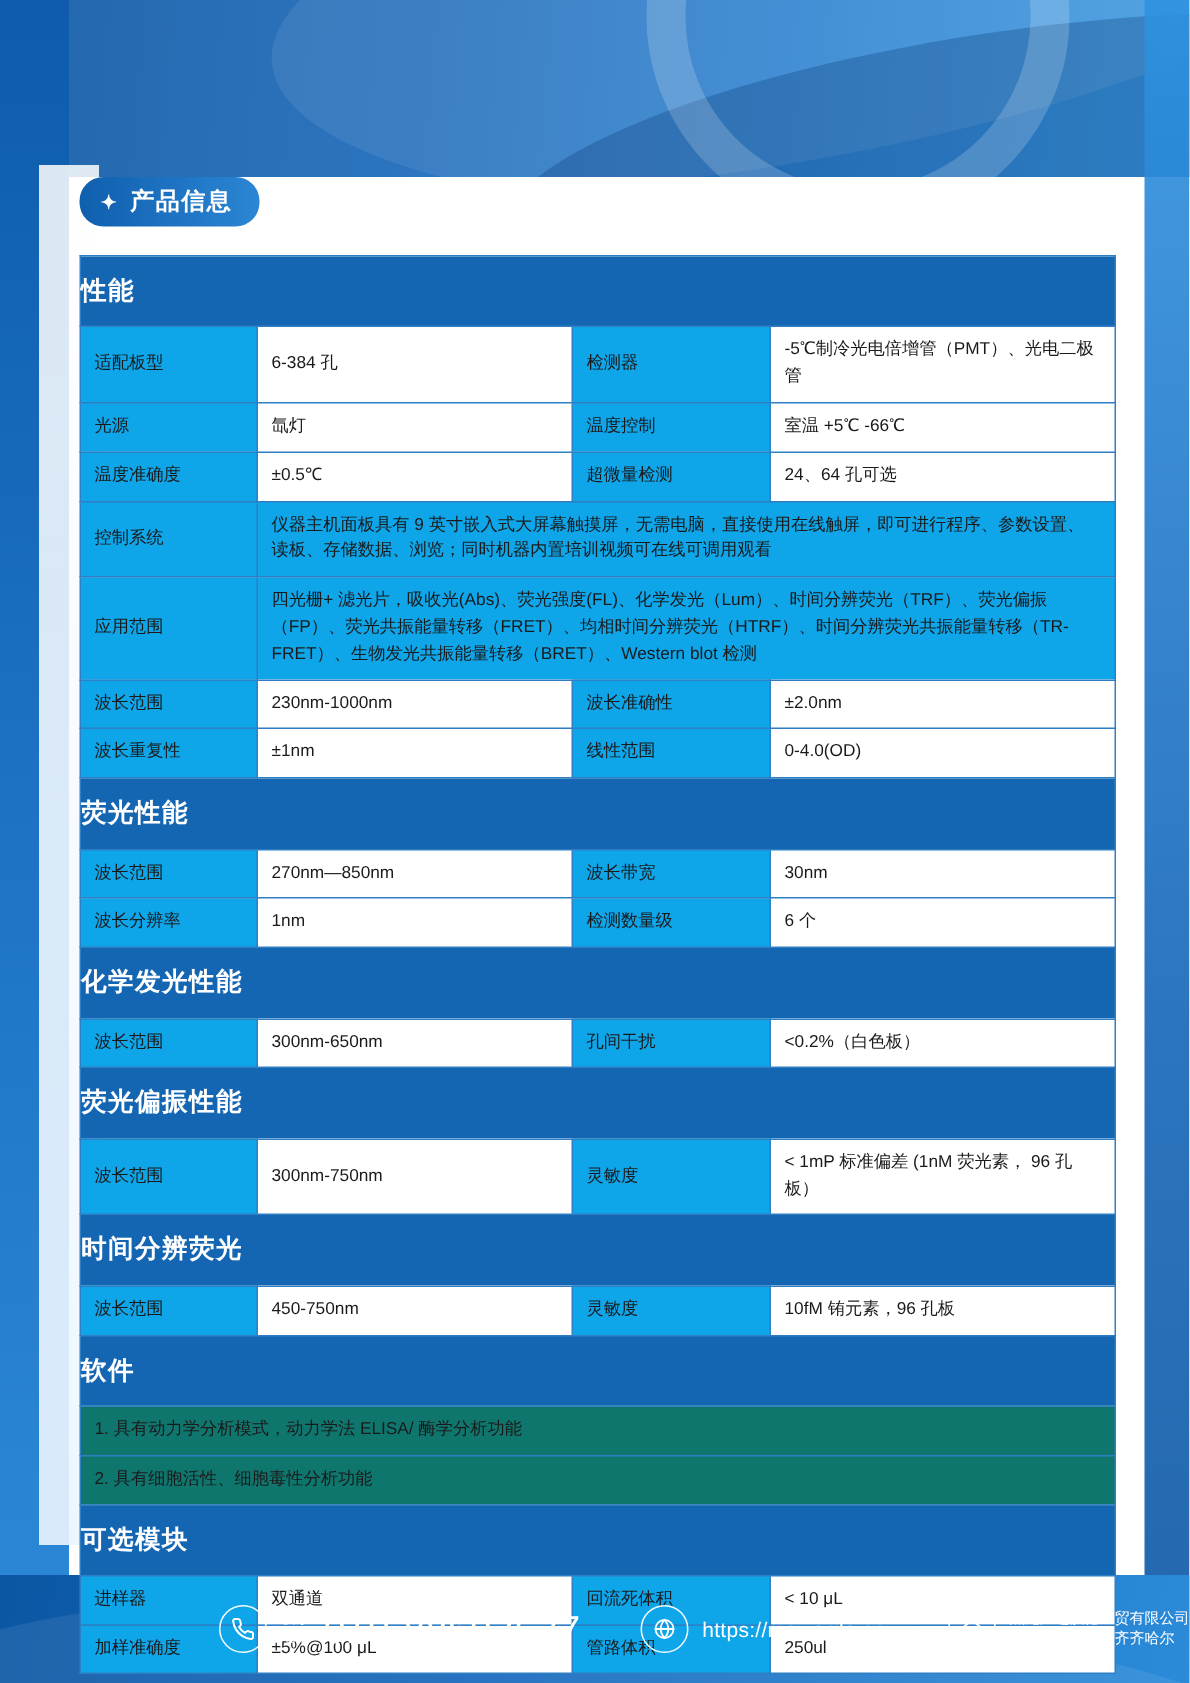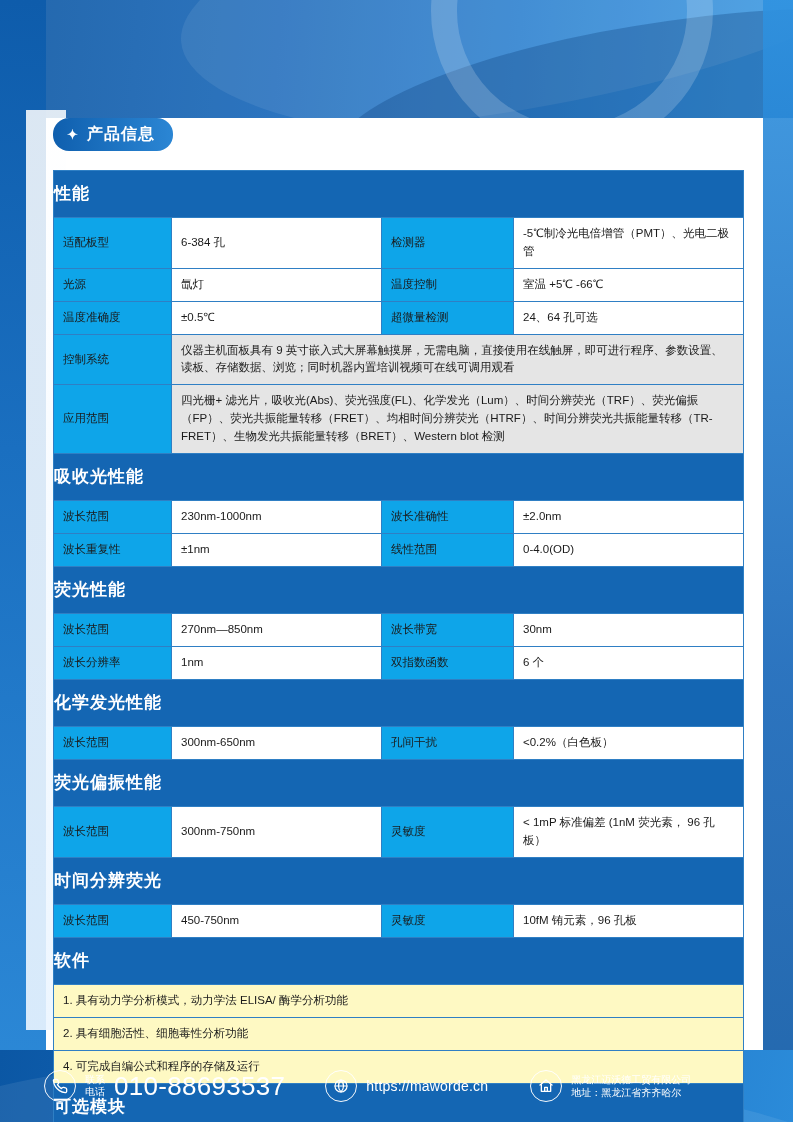--- a/index.html
+++ b/index.html
@@ -149,39 +149,40 @@
     padding: 10px 0;
   }
   td.lbl {
     background: #0ea5e9;
     width: 118px;
   }
   td.val {
     background: #ffffff;
   }
   td.val-wide {
-    background: #e5e5e5;
+    background: #0ea5e9;
   }
   .col-a { width: 118px; }
   .col-b { width: 210px; }
   .col-c { width: 132px; }
   .col-d { width: 230px; }
   td.soft {
-    background: #fef9c3;
+    background: #0f766e;
     text-align: left;
   }
 
   
   .footer {
     position: absolute;
     bottom: 0; left: 0;
     width: 793px; height: 72px;
     display: flex;
     align-items: center;
     color: #ffffff;
+    justify-content: flex-end;
   }
   .f-item {
     display: flex;
     align-items: center;
     gap: 9px;
   }
   .f-phone { margin-left: 44px; }
   .f-addr { margin-left: 42px; }
   .f-web { margin-left: 40px; }
   .circ {
@@ -268,23 +269,20 @@
             <td class="val">24、64 孔可选</td>
           </tr>
           <tr>
             <td class="lbl">控制系统</td>
             <td class="val-wide" colspan="3">仪器主机面板具有 9 英寸嵌入式大屏幕触摸屏，无需电脑，直接使用在线触屏，即可进行程序、参数设置、读板、存储数据、浏览；同时机器内置培训视频可在线可调用观看</td>
           </tr>
           <tr>
             <td class="lbl">应用范围</td>
             <td class="val-wide" colspan="3">四光栅+ 滤光片，吸收光(Abs)、荧光强度(FL)、化学发光（Lum）、时间分辨荧光（TRF）、荧光偏振（FP）、荧光共振能量转移（FRET）、均相时间分辨荧光（HTRF）、时间分辨荧光共振能量转移（TR-FRET）、生物发光共振能量转移（BRET）、Western blot 检测</td>
           </tr>
-          <tr class="hdr">
-            <td colspan="4">吸收光性能</td>
-          </tr>
           <tr>
             <td class="lbl">波长范围</td>
             <td class="val">230nm-1000nm</td>
             <td class="lbl">波长准确性</td>
             <td class="val">±2.0nm</td>
           </tr>
           <tr>
             <td class="lbl">波长重复性</td>
             <td class="val">±1nm</td>
             <td class="lbl">线性范围</td>
@@ -295,21 +293,21 @@
           </tr>
           <tr>
             <td class="lbl">波长范围</td>
             <td class="val">270nm—850nm</td>
             <td class="lbl">波长带宽</td>
             <td class="val">30nm</td>
           </tr>
           <tr>
             <td class="lbl">波长分辨率</td>
             <td class="val">1nm</td>
-            <td class="lbl">双指数函数</td>
+            <td class="lbl">检测数量级</td>
             <td class="val">6 个</td>
           </tr>
           <tr class="hdr">
             <td colspan="4">化学发光性能</td>
           </tr>
           <tr>
             <td class="lbl">波长范围</td>
             <td class="val">300nm-650nm</td>
             <td class="lbl">孔间干扰</td>
             <td class="val">&lt;0.2%（白色板）</td>
@@ -333,23 +331,20 @@
             <td class="val">10fM 铕元素，96 孔板</td>
           </tr>
           <tr class="hdr">
             <td colspan="4">软件</td>
           </tr>
           <tr>
             <td class="soft" colspan="4">1. 具有动力学分析模式，动力学法 ELISA/ 酶学分析功能</td>
           </tr>
           <tr>
             <td class="soft" colspan="4">2. 具有细胞活性、细胞毒性分析功能</td>
-          </tr>
-          <tr>
-            <td class="soft" colspan="4">4. 可完成自编公式和程序的存储及运行</td>
           </tr>
           <tr class="hdr">
             <td colspan="4">可选模块</td>
           </tr>
           <tr>
             <td class="lbl">进样器</td>
             <td class="val">双通道</td>
             <td class="lbl">回流死体积</td>
             <td class="val">&lt; 10 μL</td>
           </tr>

